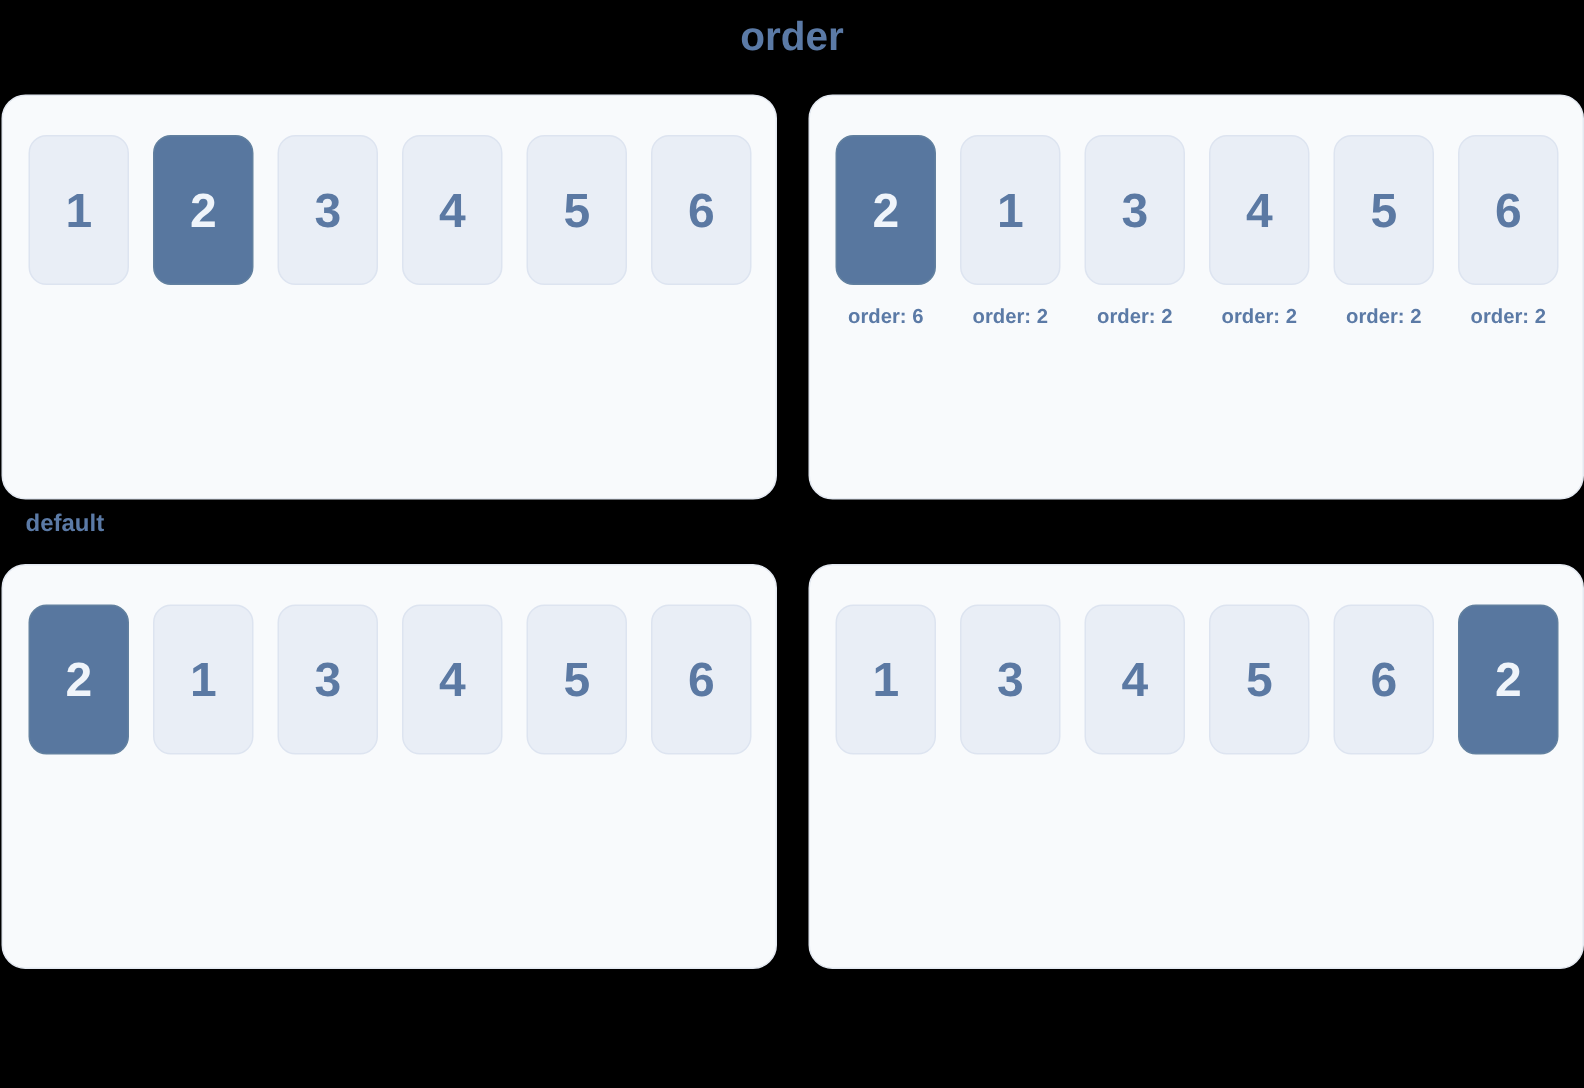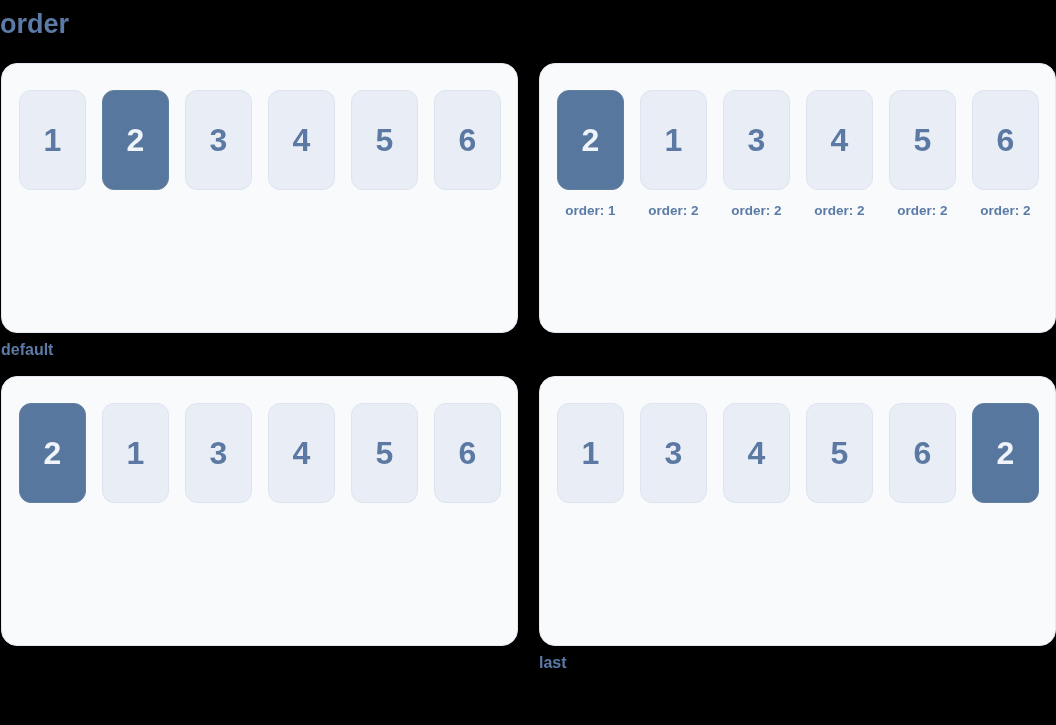--- a/index.html
+++ b/index.html
@@ -15,21 +15,21 @@
     --highlight-text:#eff4fa;
   }
   html,body{margin:0;padding:0;}
   body{
     width:1056px;height:725px;overflow:hidden;
     background:var(--background);
     font-family:"Liberation Sans", sans-serif;
   }
   .page-title{
     margin:0;padding-top:8px;height:32px;line-height:32px;
-    text-align:left;font-size:27px;font-weight:bold;
+    text-align:center;font-size:27px;font-weight:bold;
     color:var(--accent-text);
   }
   .demo-grid{
     display:grid;
     grid-template-columns:517px 517px;
     column-gap:21px;row-gap:18px;
     margin:23px 0 0 1px;
   }
   .cell{display:flex;flex-direction:column;}
   .panel{
@@ -53,21 +53,21 @@
     background:var(--highlight-bg);
     border-color:var(--highlight-border);
     color:var(--highlight-text);
   }
   .order-label{
     margin-top:13px;font-size:13.5px;font-weight:600;
     color:var(--accent-text);white-space:nowrap;
   }
   .panel-label{
     margin-top:8px;height:17px;line-height:17px;
-    font-size:16px;font-weight:bold;color:var(--accent-text);
+    font-size:16px;font-weight:bold;color:var(--accent-text);margin-left:16px;
   }
 </style>
 </head>
 <body>
 
 <h1 class="page-title">order</h1>
 
 <div class="demo-grid">
 
   <div class="cell">
@@ -94,21 +94,21 @@
         </div>
     </div>
     <div class="panel-label">default</div>
   </div>
 
   <div class="cell">
     <div class="panel">
       <div class="items-row">
           <div class="item-col">
             <div class="item-card hl">2</div>
-            <div class="order-label">order: 1</div>
+            <div class="order-label">order: 6</div>
           </div>
           <div class="item-col">
             <div class="item-card">1</div>
             <div class="order-label">order: 2</div>
           </div>
           <div class="item-col">
             <div class="item-card">3</div>
             <div class="order-label">order: 2</div>
           </div>
           <div class="item-col">
@@ -168,16 +168,15 @@
             <div class="item-card">5</div>
           </div>
           <div class="item-col">
             <div class="item-card">6</div>
           </div>
           <div class="item-col">
             <div class="item-card hl">2</div>
           </div>
         </div>
     </div>
-    <div class="panel-label">last</div>
   </div>
 
 </div>
 
 </body></html>

